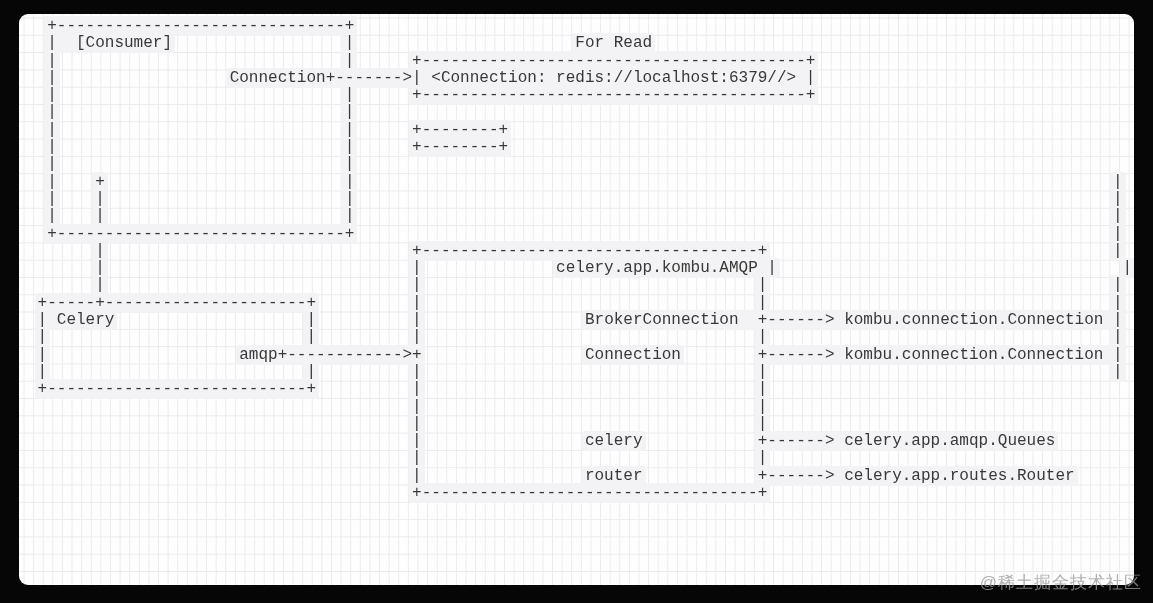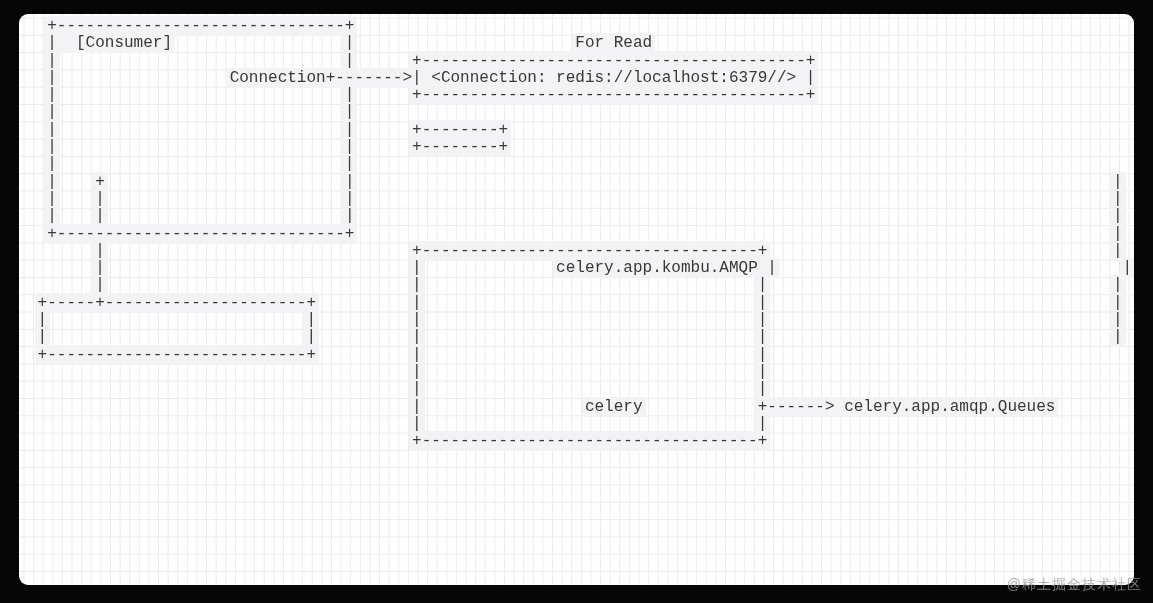--- a/index.html
+++ b/index.html
@@ -45,21 +45,21 @@
   .hl {
     background: #f3f3f5;
     border-radius: 3px;
     padding: 1px 3px;
     margin: 0 -3px;
   }
   .watermark {
     position: absolute;
     right: 11px;
     bottom: 9px;
-    font-size: 14px;
+    font-size: 17px;
     letter-spacing: 1px;
     color: #9a9a9c;
     opacity: 0.78;
     z-index: 5;
   }
 </style>
 </head>
 <body>
 
 <div class="canvas">
@@ -74,24 +74,27 @@
       <div class="row">  <span class="hl">|</span>                              <span class="hl">|</span>      <span class="hl">+--------+</span></div>
       <div class="row">  <span class="hl">|</span>                              <span class="hl">|</span></div>
       <div class="row">  <span class="hl">|</span>    <span class="hl">+</span>                         <span class="hl">|</span>                                                                               <span class="hl">|</span></div>
       <div class="row">  <span class="hl">|</span>    <span class="hl">|</span>                         <span class="hl">|</span>                                                                               <span class="hl">|</span></div>
       <div class="row">  <span class="hl">|</span>    <span class="hl">|</span>                         <span class="hl">|</span>                                                                               <span class="hl">|</span></div>
       <div class="row">  <span class="hl">+------------------------------+</span>                                                                               <span class="hl">|</span></div>
       <div class="row">       <span class="hl">|</span>                                <span class="hl">+-----------------------------------+</span>                                    <span class="hl">|</span></div>
       <div class="row">       <span class="hl">|</span>                                <span class="hl">|</span>              <span class="hl">celery.app.kombu.AMQP |</span>                                    <span class="hl">|</span></div>
       <div class="row">       <span class="hl">|</span>                                <span class="hl">|</span>                                   <span class="hl">|</span>                                    <span class="hl">|</span></div>
       <div class="row"> <span class="hl">+-----+---------------------+</span>          <span class="hl">|</span>                                   <span class="hl">|</span>                                    <span class="hl">|</span></div>
+      <div class="row"> <span class="hl">| Celery</span>                    <span class="hl">|</span>          <span class="hl">|</span>                 <span class="hl">BrokerConnection  +------&gt; kombu.connection.Connection |</span></div>
       <div class="row"> <span class="hl">|</span>                           <span class="hl">|</span>          <span class="hl">|</span>                                   <span class="hl">|</span>                                    <span class="hl">|</span></div>
+      <div class="row"> <span class="hl">|</span>                    <span class="hl">amqp+------------&gt;+</span>                 <span class="hl">Connection</span>        <span class="hl">+------&gt; kombu.connection.Connection |</span></div>
       <div class="row"> <span class="hl">|</span>                           <span class="hl">|</span>          <span class="hl">|</span>                                   <span class="hl">|</span>                                    <span class="hl">|</span></div>
       <div class="row"> <span class="hl">+---------------------------+</span>          <span class="hl">|</span>                                   <span class="hl">|</span></div>
       <div class="row">                                        <span class="hl">|</span>                                   <span class="hl">|</span></div>
       <div class="row">                                        <span class="hl">|</span>                                   <span class="hl">|</span></div>
       <div class="row">                                        <span class="hl">|</span>                 <span class="hl">celery</span>            <span class="hl">+------&gt; celery.app.amqp.Queues</span></div>
       <div class="row">                                        <span class="hl">|</span>                                   <span class="hl">|</span></div>
+      <div class="row">                                        <span class="hl">|</span>                 <span class="hl">router</span>            <span class="hl">+------&gt; celery.app.routes.Router</span></div>
       <div class="row">                                        <span class="hl">+-----------------------------------+</span></div>
     </div>
 </div>
 
 <div class="watermark">@稀土掘金技术社区</div>
 
 </body></html>

